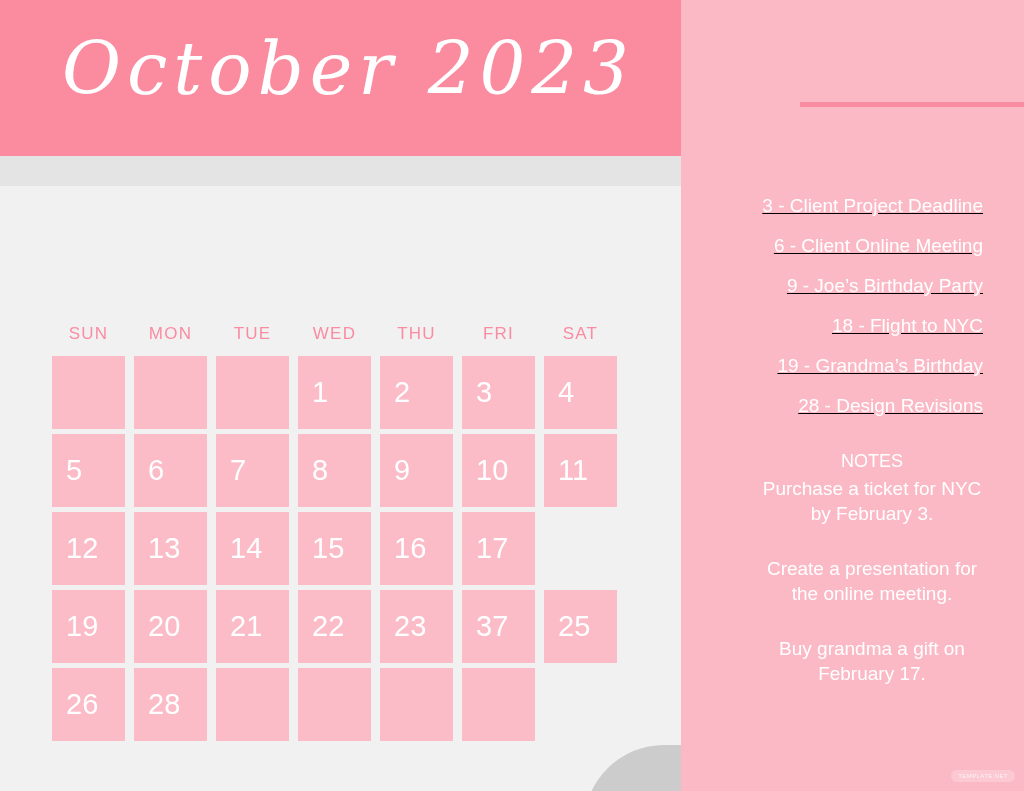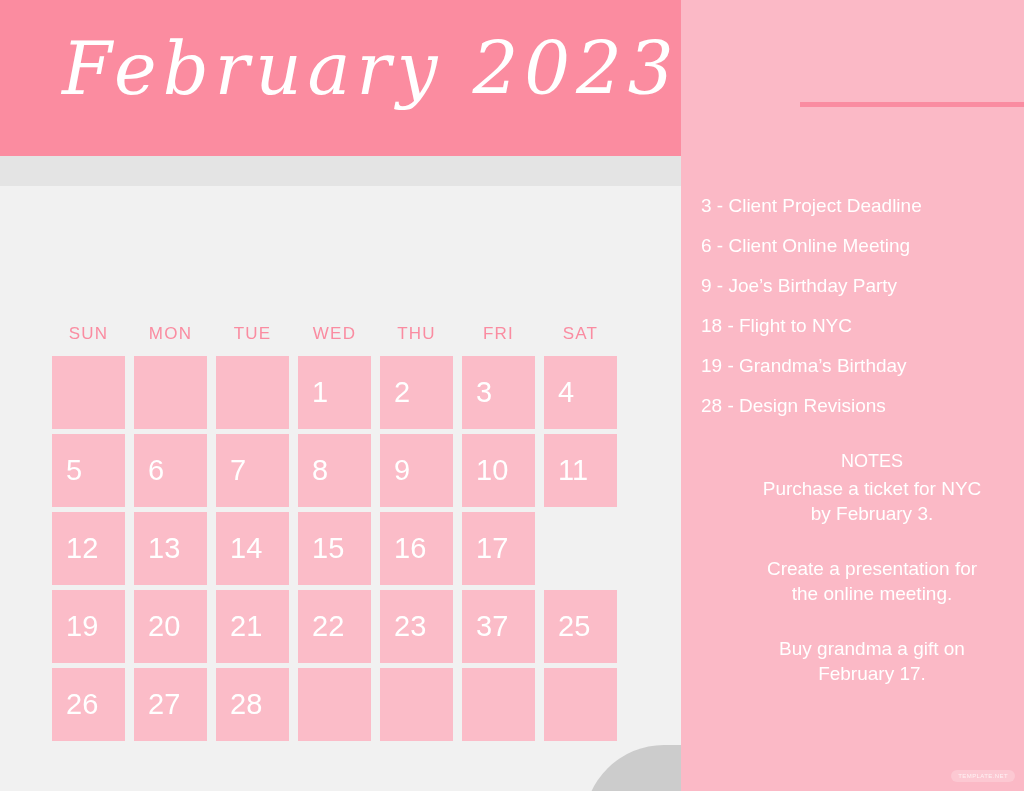--- a/index.html
+++ b/index.html
@@ -130,21 +130,22 @@
     line-height: 1;
   }
 
   
   .events {
     position: absolute;
     left: 701px;
     top: 186px;
     width: 282px;
     z-index: 7;
-    text-align: left;
+    text-align: right;
+    text-decoration: underline;
   }
 
   .event-item {
     font-size: 19px;
     color: #ffffff;
     line-height: 40px;
     white-space: nowrap;
   }
 
   
@@ -207,21 +208,21 @@
 <div id="page">
 
   <div class="curl-shadow"></div>
 
   <div class="side-panel"></div>
   <div class="side-rule"></div>
 
   <div class="header-shadow"></div>
 
   <div class="header-band">
-    <div class="header-title">February 2023</div>
+    <div class="header-title">October 2023</div>
   </div>
 
   <div class="calendar">
 
     <div class="weekday-row">
       <div class="weekday">SUN</div>
       <div class="weekday">MON</div>
       <div class="weekday">TUE</div>
       <div class="weekday">WED</div>
       <div class="weekday">THU</div>
@@ -315,23 +316,20 @@
           <div class="day-cell">
             <span class="day-num">37</span>
           </div>
           <div class="day-cell">
             <span class="day-num">25</span>
           </div>
         </div>
         <div class="week-row">
           <div class="day-cell">
             <span class="day-num">26</span>
-          </div>
-          <div class="day-cell">
-            <span class="day-num">27</span>
           </div>
           <div class="day-cell">
             <span class="day-num">28</span>
           </div>
           <div class="day-cell empty">
             <span class="day-num"></span>
           </div>
           <div class="day-cell empty">
             <span class="day-num"></span>
           </div>

